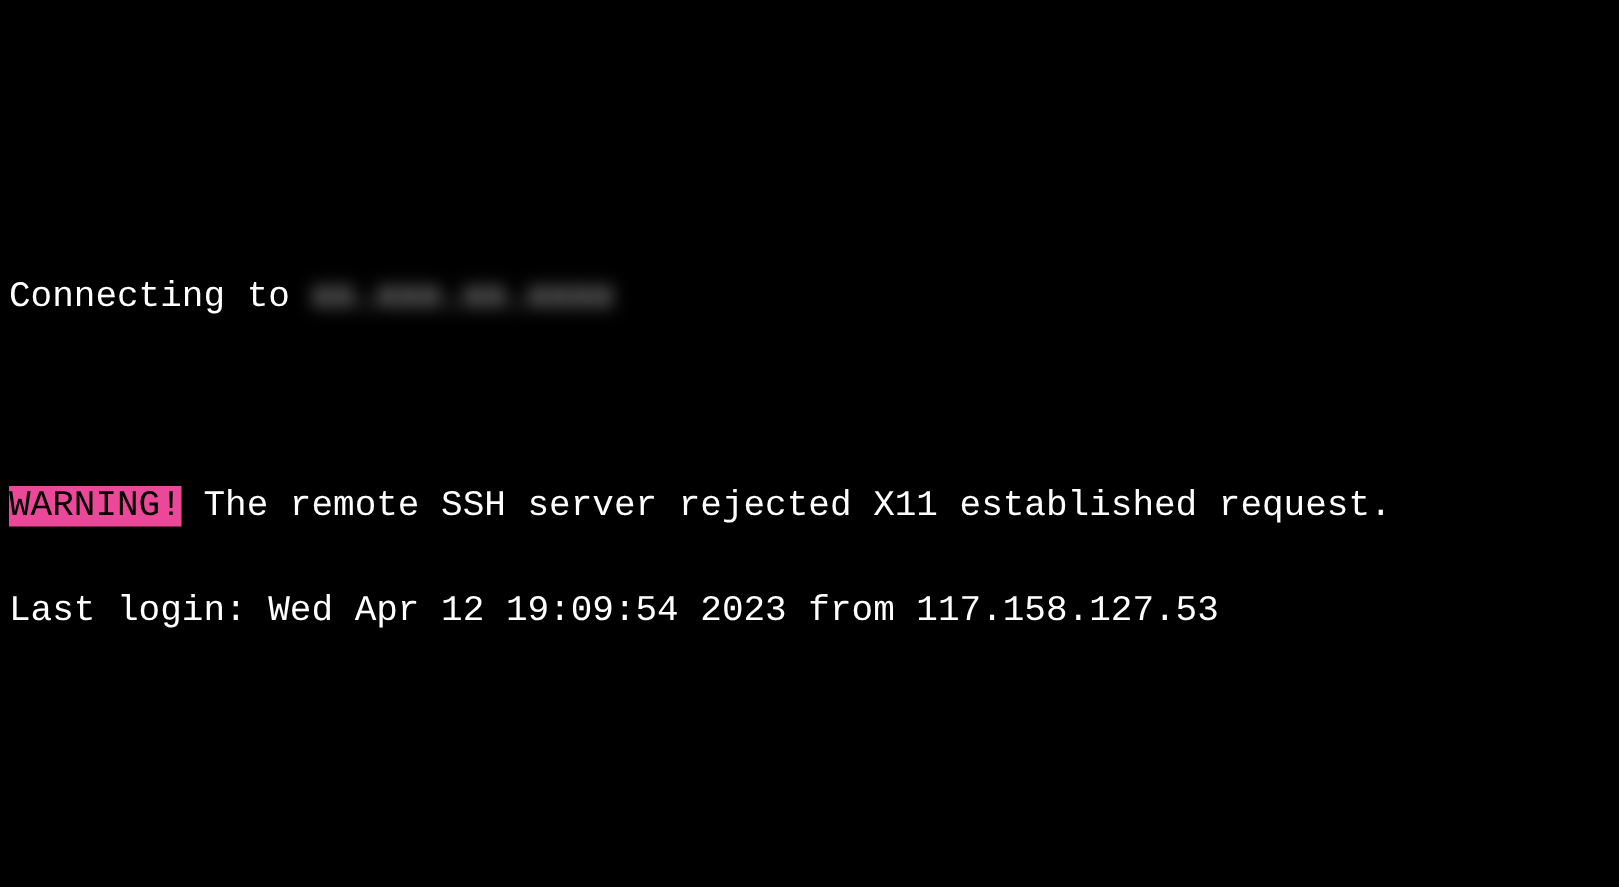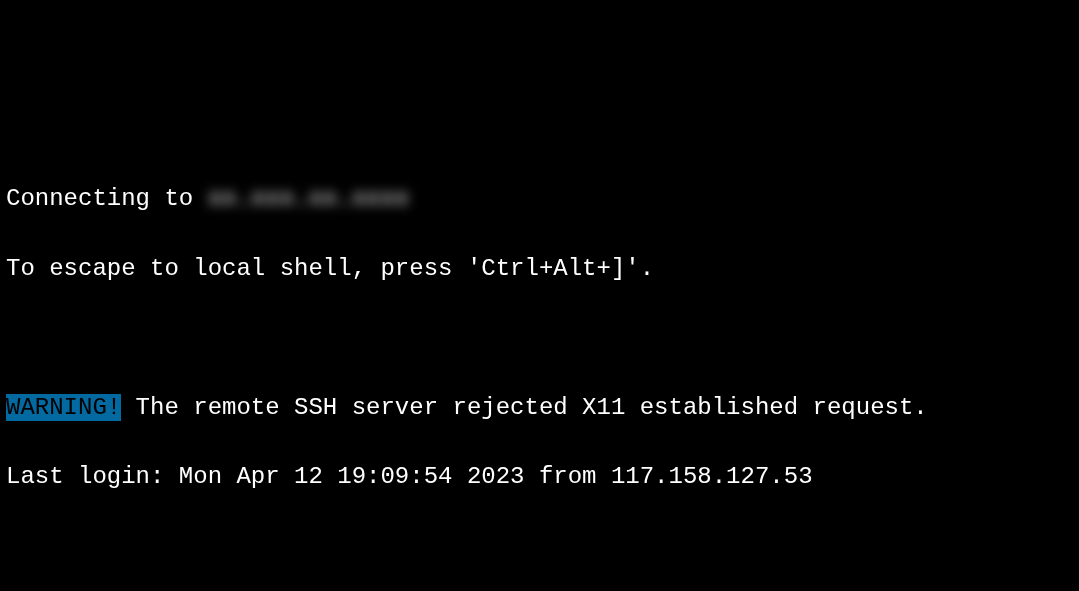--- a/index.html
+++ b/index.html
@@ -21,38 +21,37 @@
     }
     .line {
       display: block;
     }
     .blurred {
       filter: blur(6px);
       display: inline-block;
       vertical-align: top;
     }
     .inverted {
-      background: #0369a1;
+      background: #ec4899;
       color: #000;
     }
     .terminal-container {
       position: relative;
     }
   </style>
 </head>
 <body>
 
 
 
 <div class="terminal-container">
 <span class="line"><span>Connecting to </span><span class="blurred">xx.xxx.xx.xxxx</span></span>
-<span class="line">To escape to local shell, press 'Ctrl+Alt+]'.</span>
 <span class="line"> </span>
 <span class="line"><span class="inverted">WARNING!</span><span> The remote SSH server rejected X11 established request.</span></span>
-<span class="line">Last login: Mon Apr 12 19:09:54 2023 from 117.158.127.53</span>
+<span class="line">Last login: Wed Apr 12 19:09:54 2023 from 117.158.127.53</span>
 
 
 
 
 
 
 
 
 
 

